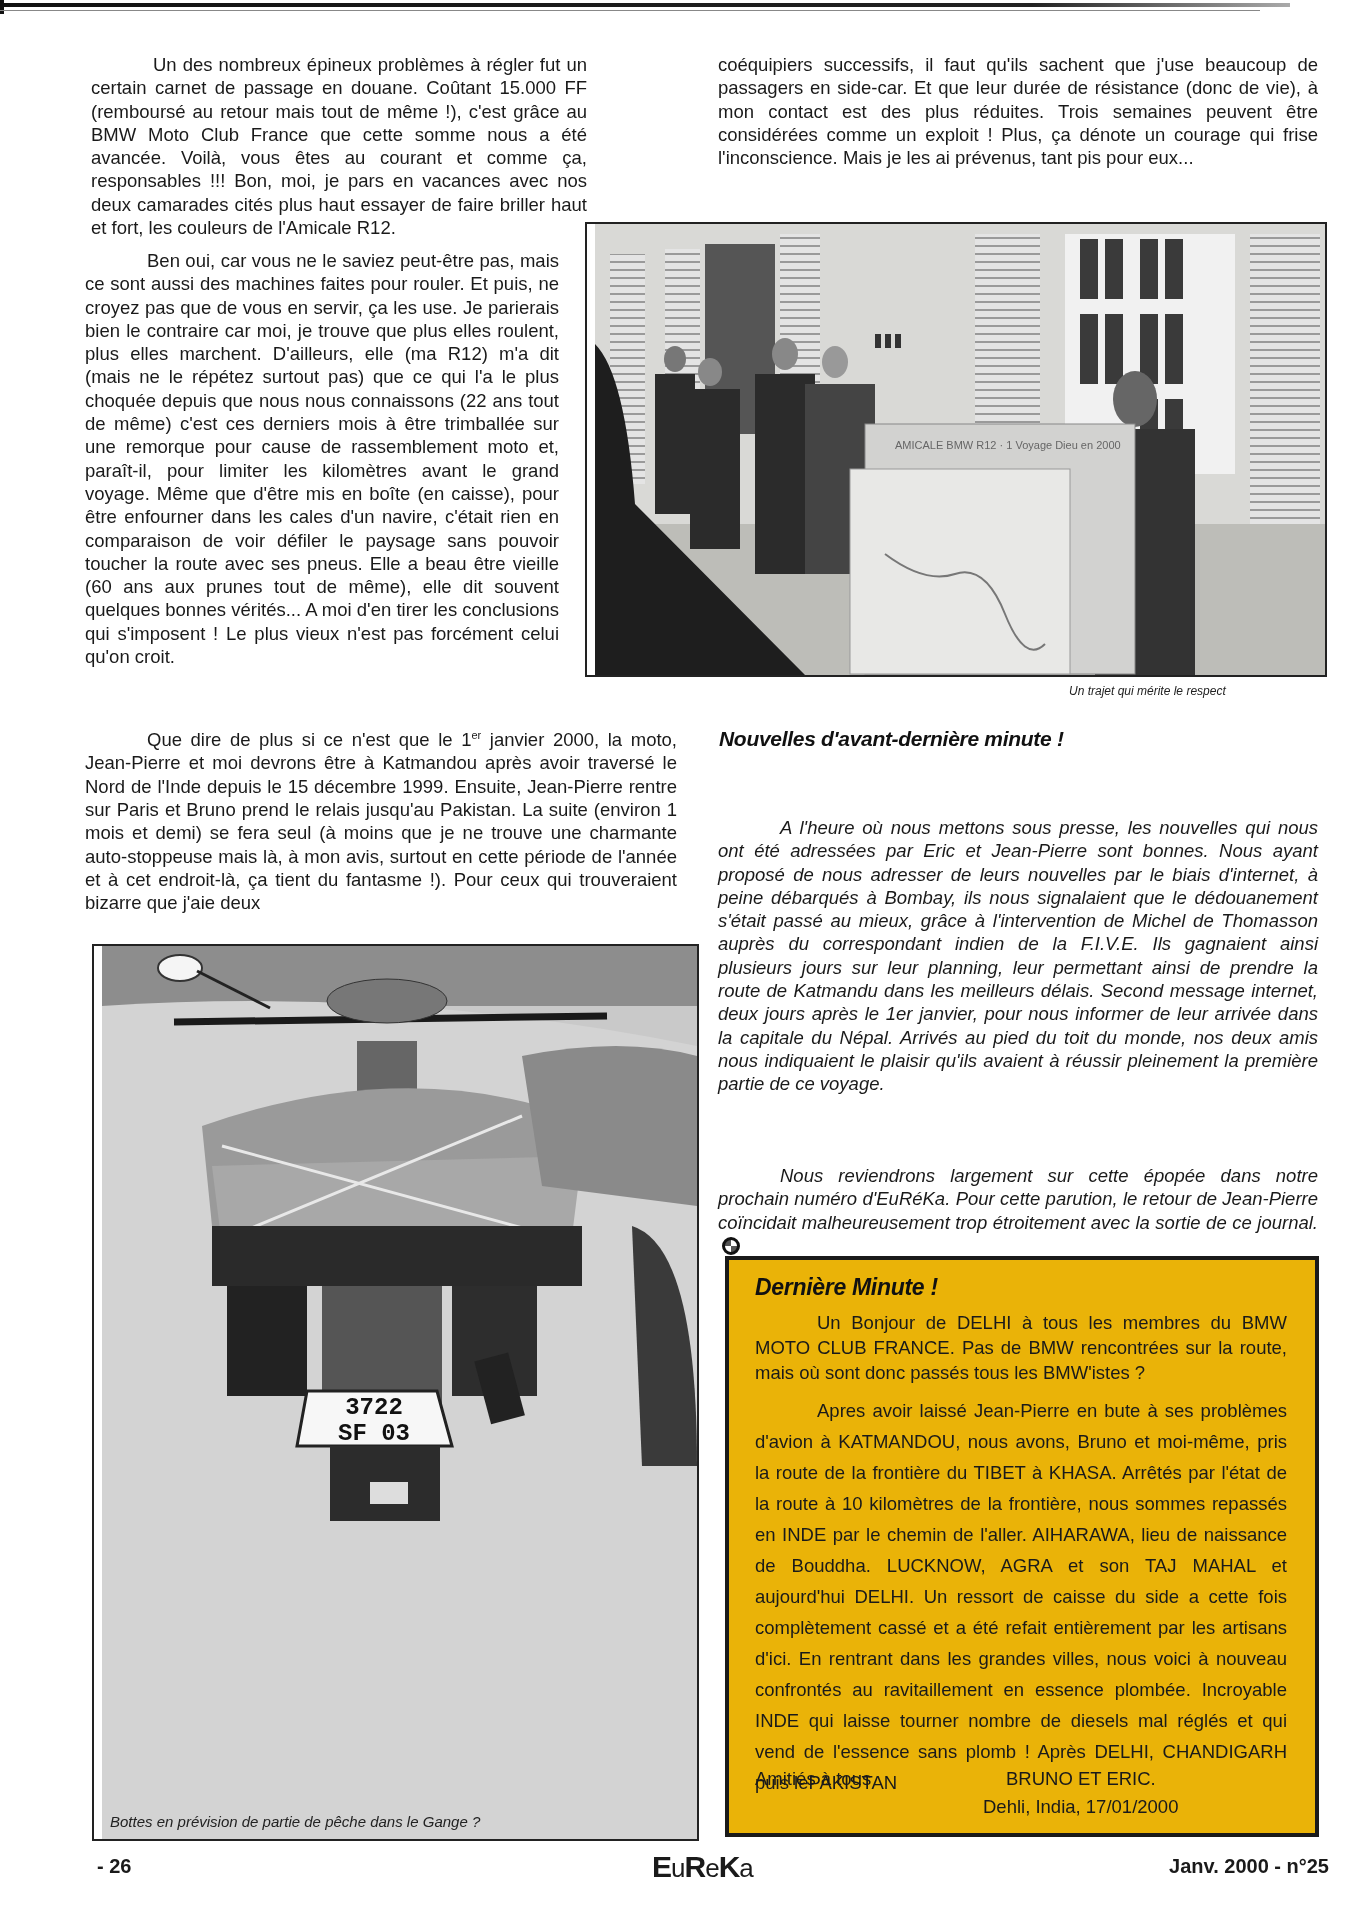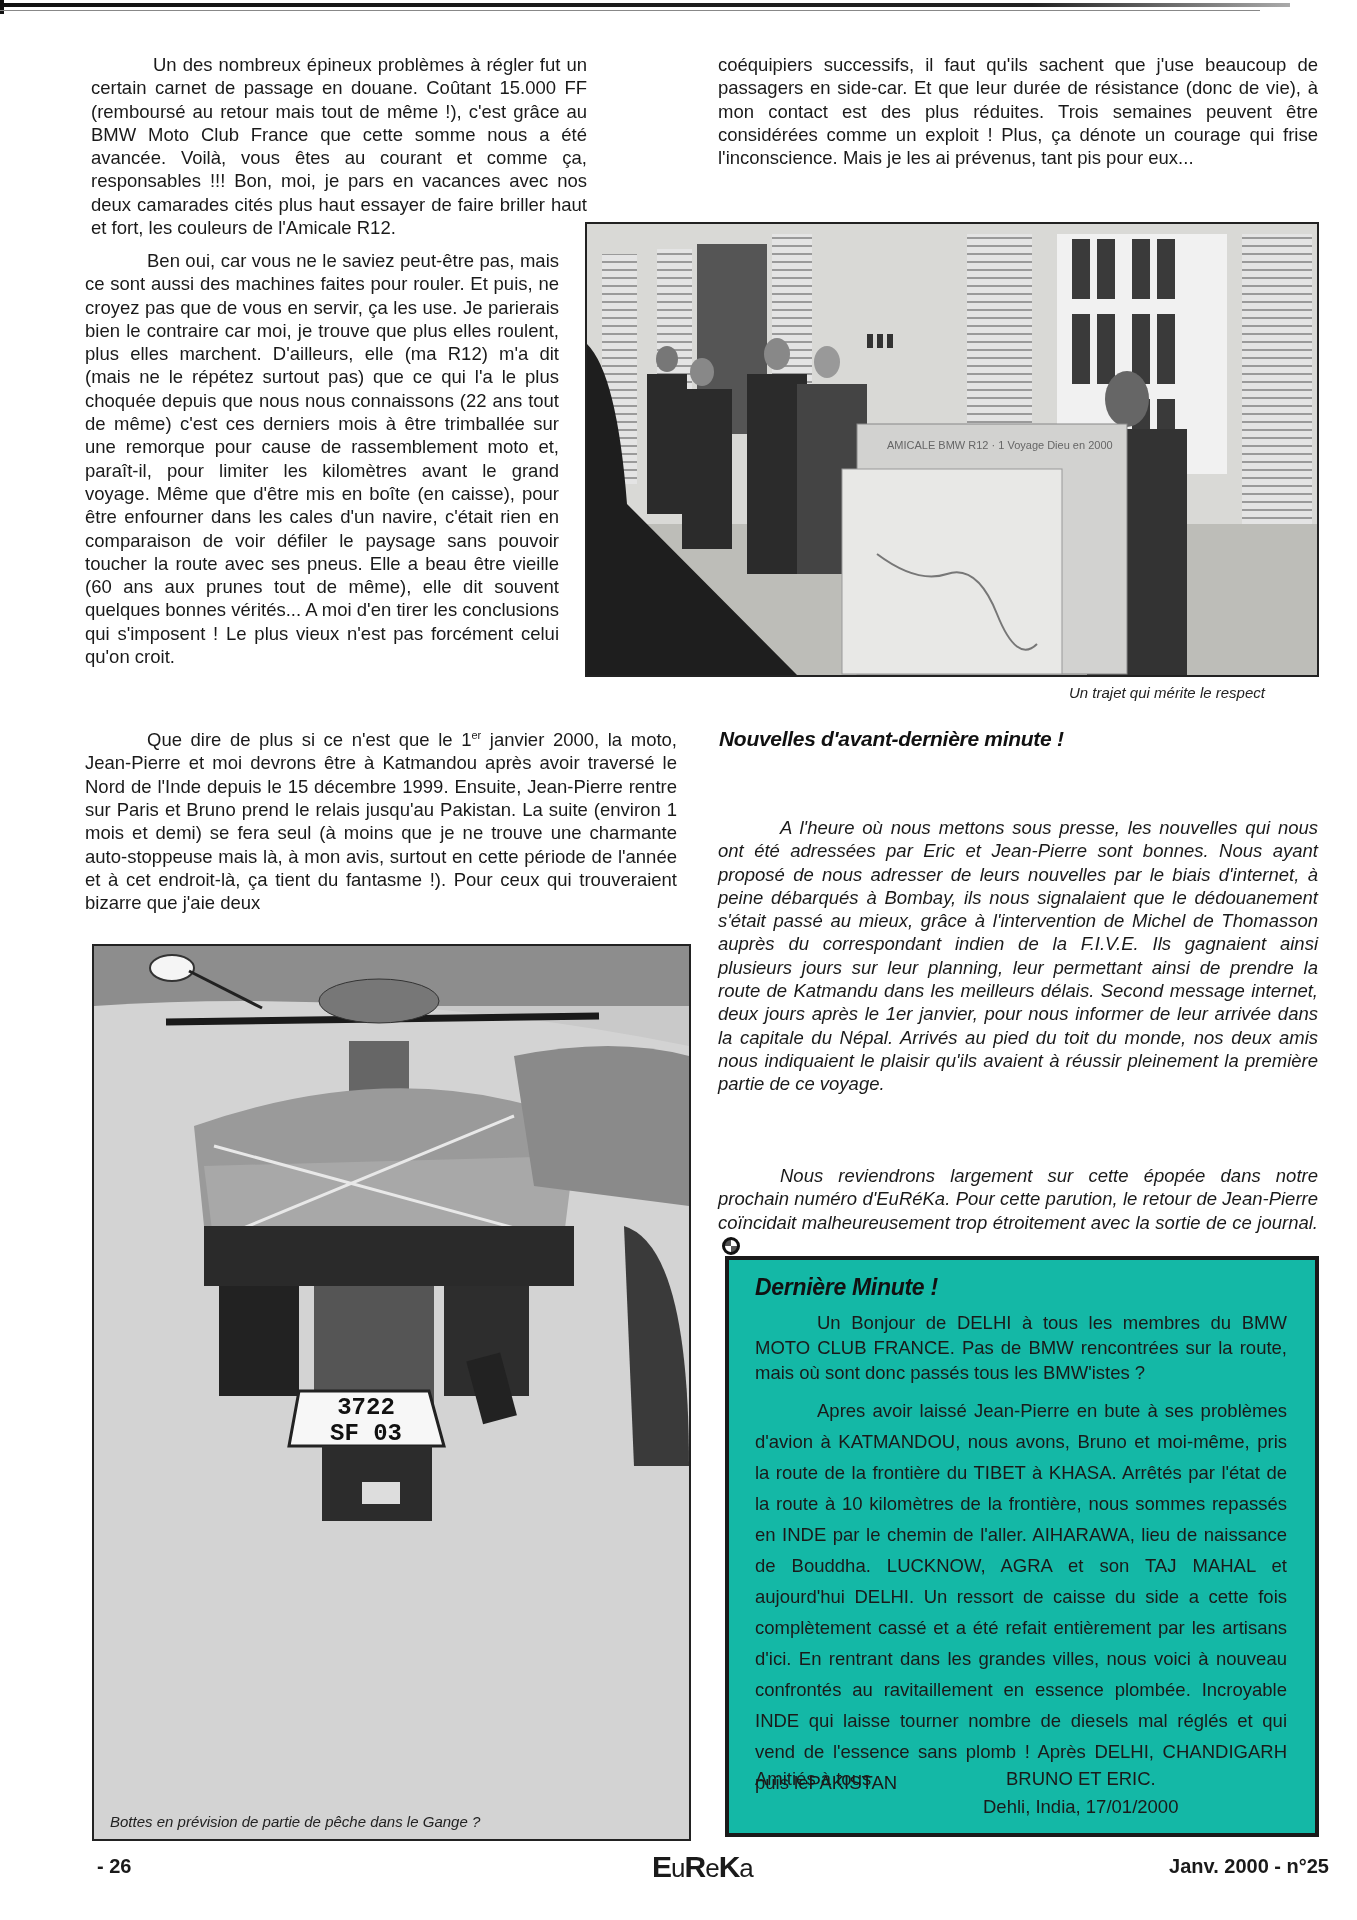--- a/index.html
+++ b/index.html
@@ -4,24 +4,24 @@
 <style>
   html, body { margin: 0; padding: 0; background: #ffffff; }
   body { width: 1357px; height: 1920px; position: relative; overflow: hidden;
          font-family: "Liberation Sans", sans-serif; color: #1a1a1a; }
   .topbar { position: absolute; left: 0; top: 3px; width: 1290px; height: 4px; background: linear-gradient(to right, #111 0%, #222 80%, #aaa 100%); }
   .topbar2 { position: absolute; left: 0; top: 10px; width: 1260px; height: 1px; background: #888; }
   .topmark { position: absolute; left: 0; top: 0; width: 4px; height: 14px; background: #111; }
   .txt { position: absolute; font-size: 18.5px; line-height: 23.3px; text-align: justify; }
   .txt p { margin: 0; text-indent: 62px; }
   .ital { font-style: italic; margin-top: 39px; }
-  .photo { position: absolute; border: 2px solid #222; overflow: hidden; }
-  .caption { position: absolute; font-style: italic; font-size: 15px; color: #222; }
+  .photo { position: absolute; border: 2px solid #222; overflow: hidden; padding-left: 8px; }
+  .caption { position: absolute; font-style: italic; font-size: 12px; color: #222; }
   .heading { position: absolute; font-weight: bold; font-style: italic; font-size: 21px; color: #111; letter-spacing: -0.3px; }
-  .box { position: absolute; left: 725px; top: 1256px; width: 594px; height: 581px; border: 4px solid #1a1a1a; background: #14b8a6; box-sizing: border-box; }
+  .box { position: absolute; left: 725px; top: 1256px; width: 594px; height: 581px; border: 4px solid #1a1a1a; background: #eab308; box-sizing: border-box; }
   .bmw { display: inline-block; width: 18px; height: 18px; border-radius: 50%; vertical-align: -3px;
          background: conic-gradient(#fff 0 90deg, #555 90deg 180deg, #fff 180deg 270deg, #555 270deg 360deg);
          border: 3px solid #111; box-sizing: border-box; margin-left: 4px; }
   .footer { position: absolute; top: 1855px; font-weight: bold; font-size: 20px; }
   .logo { position: absolute; top: 1850px; left: 652px; font-size: 30px; font-weight: bold; letter-spacing: -1px; }
   .logo .sm { font-weight: normal; font-size: 26px; }
 </style>
 </head>
 <body>
 

